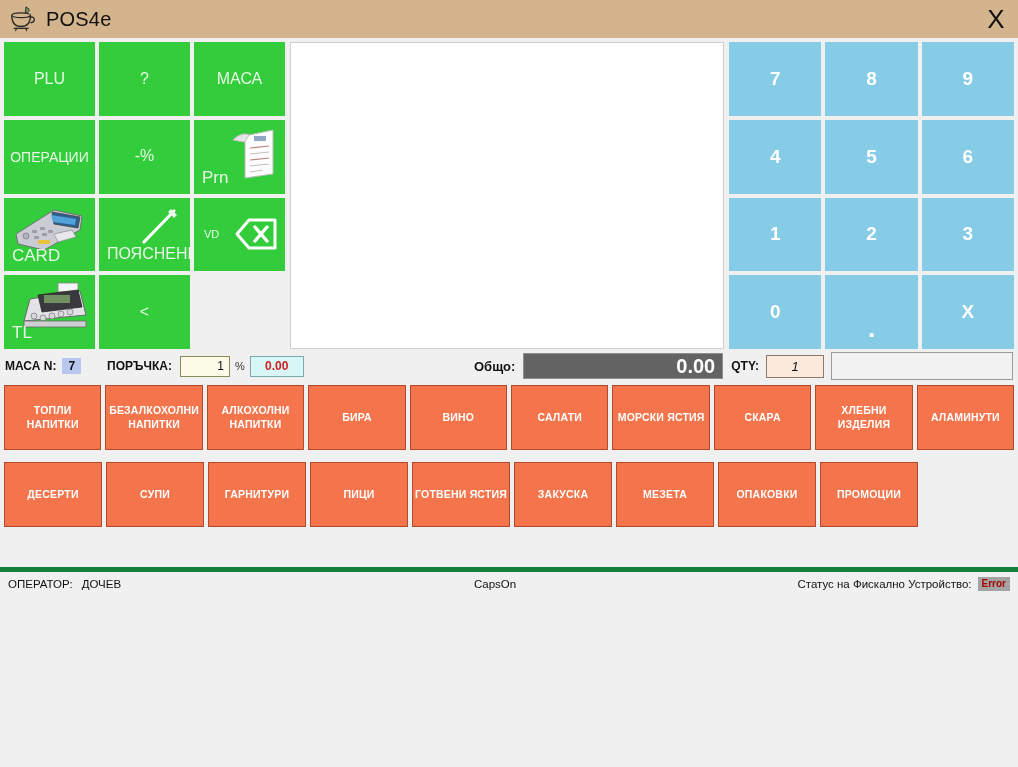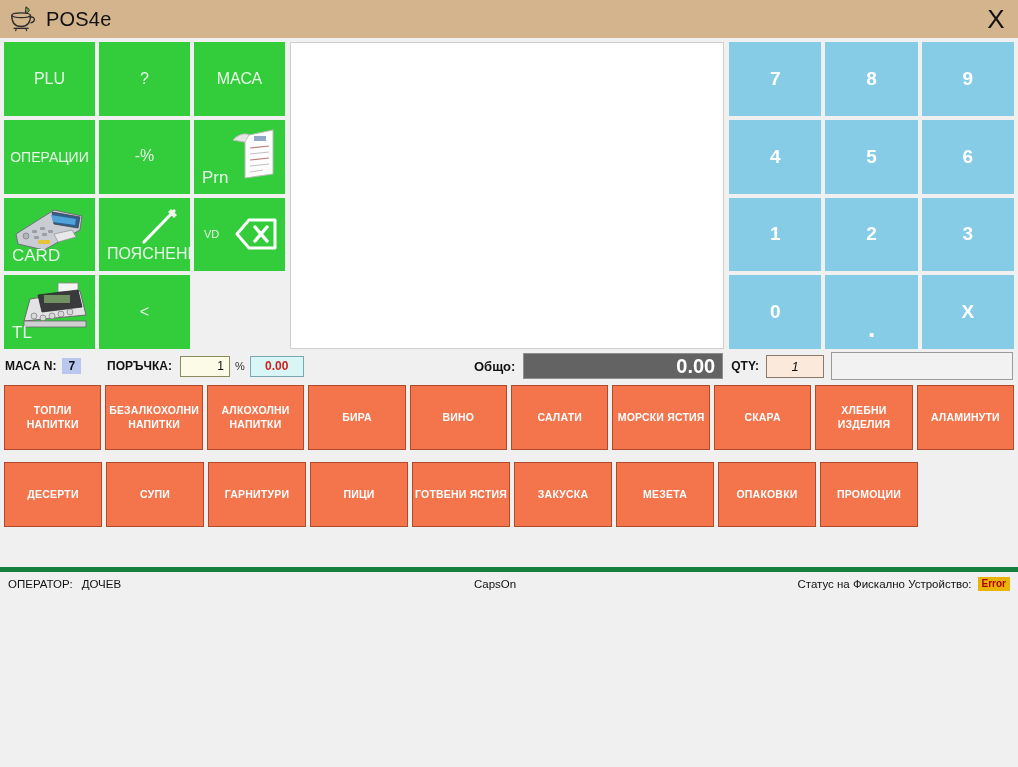--- a/index.html
+++ b/index.html
@@ -234,21 +234,21 @@
   }
   .st-operator { display: flex; gap: 9px; }
   .st-caps { position: absolute; left: 474px; }
   .st-right {
     margin-left: auto;
     display: flex;
     align-items: center;
     gap: 6px;
   }
   .err-badge {
-    background: #eab308;
+    background: #a3a3a3;
     color: #aa0000;
     font-size: 10px;
     font-weight: bold;
     padding: 1px 4px;
     line-height: 12px;
   }
 </style>
 </head>
 <body>
 

